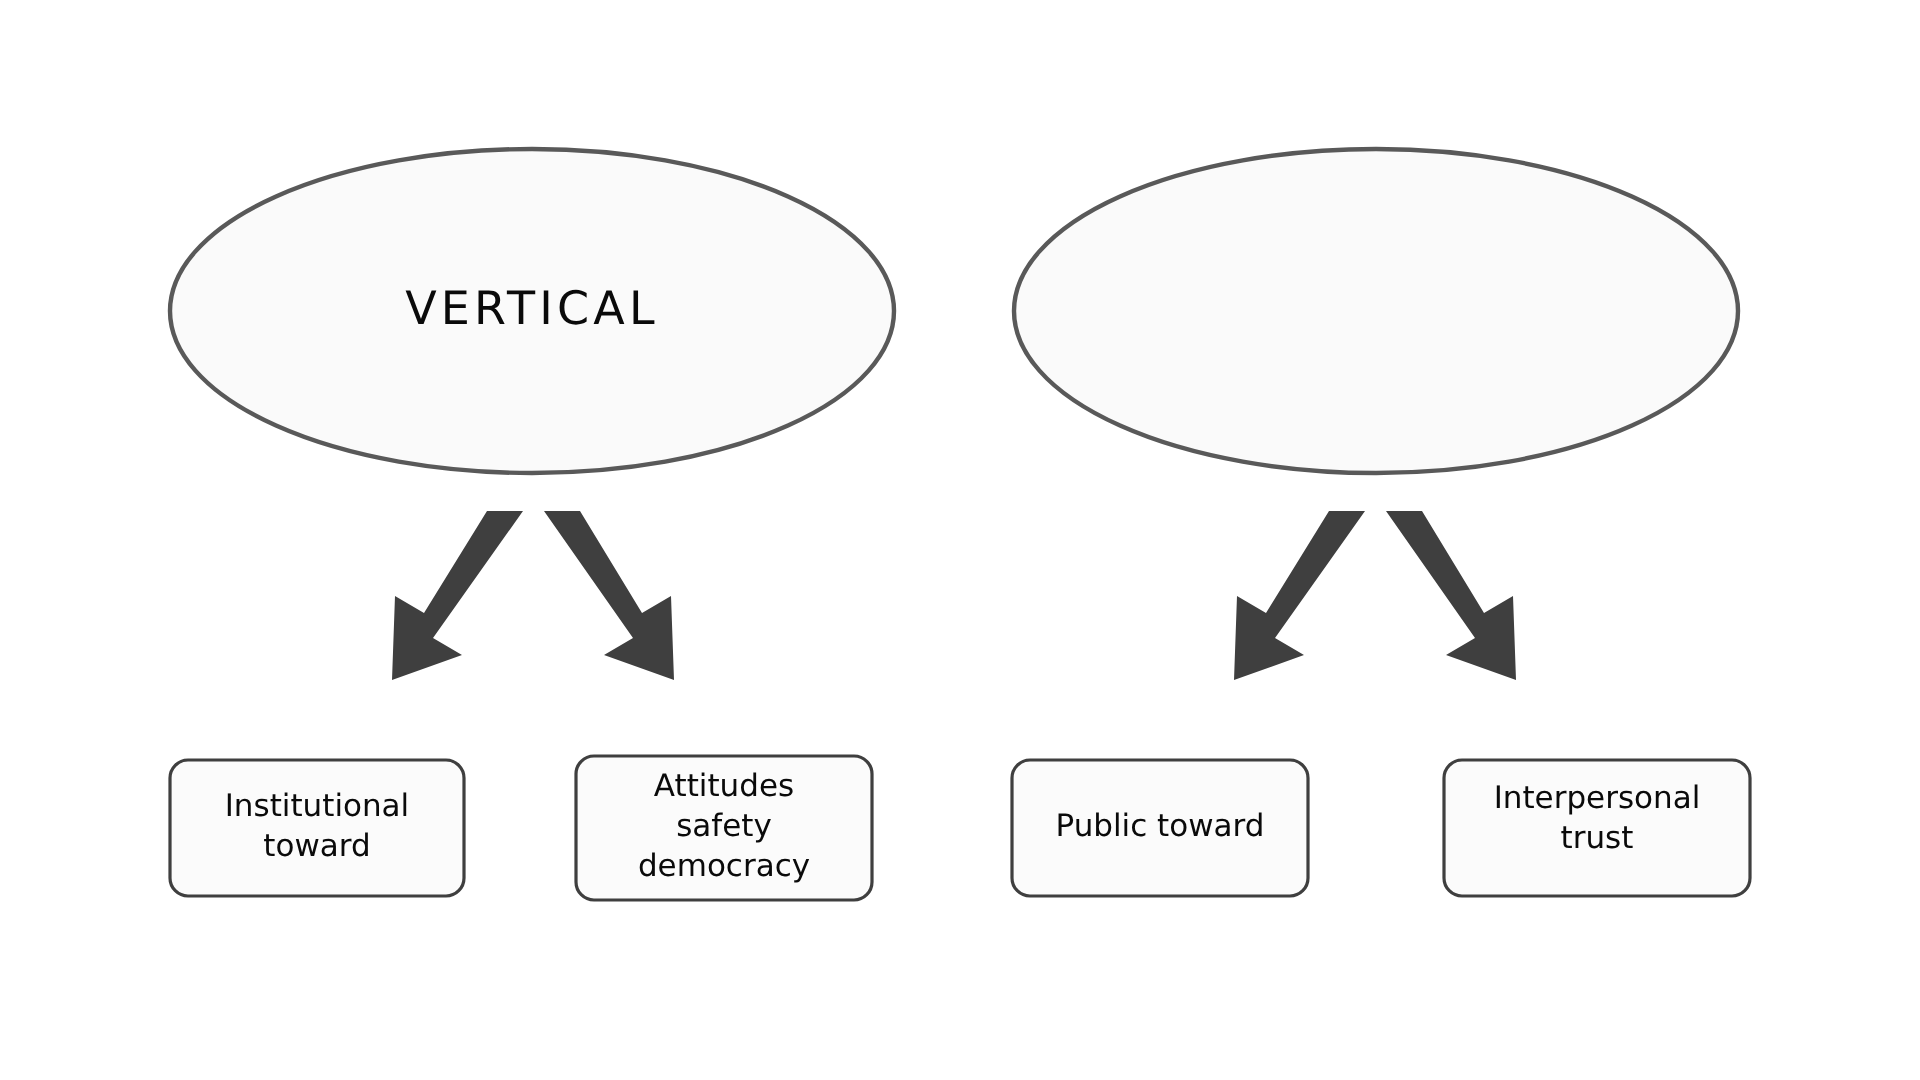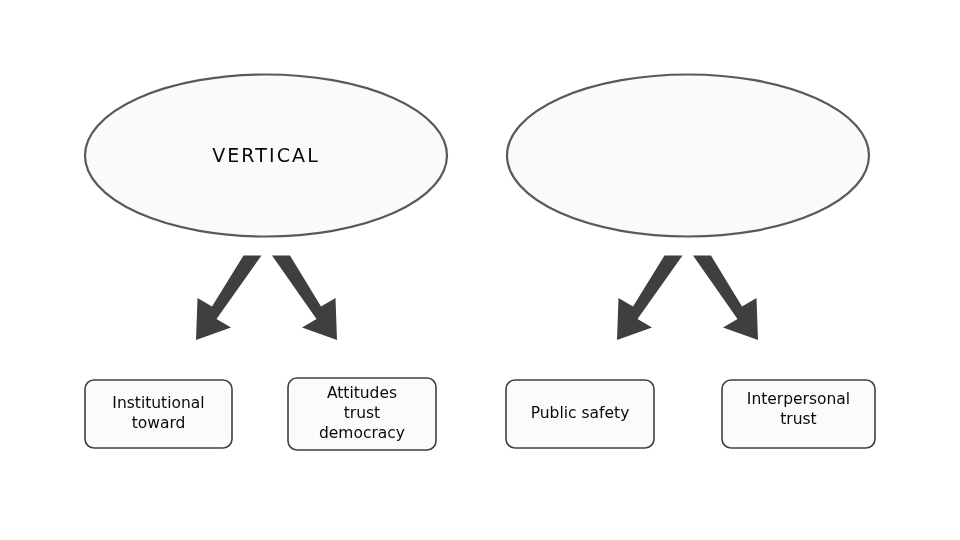--- a/index.html
+++ b/index.html
@@ -40,21 +40,21 @@
   .node-label {
     position: absolute;
     display: flex;
     align-items: center;
     justify-content: center;
     text-align: center;
     color: #0a0a0a;
     pointer-events: none;
   }
   .ellipse-label {
-    font-size: 19px;
+    font-size: 23px;
     letter-spacing: 2.1px;
     font-weight: 400;
     line-height: 1.15;
   }
   .box-label {
     font-size: 15.5px;
     line-height: 1.28;
     font-weight: 400;
     white-space: pre-line;
     padding: 0 6px;
@@ -94,21 +94,21 @@
     <rect class="box-shape" x="722" y="380" rx="9" ry="9" width="153" height="68"></rect>
   </svg>
 
   <div class="node-label ellipse-label" style="left:85px; top:115px; width:362px; height:81px;">VERTICAL</div>
 
 
   <div class="node-label box-label" style="left:85px; top:380px; width:147px; height:68px;">Institutional
 toward</div>
 
   <div class="node-label box-label" style="left:288px; top:378px; width:148px; height:72px;">Attitudes
-trust
+safety
 democracy</div>
 
-  <div class="node-label box-label" style="left:506px; top:380px; width:148px; height:68px;">Public safety</div>
+  <div class="node-label box-label" style="left:506px; top:380px; width:148px; height:68px;">Public toward</div>
 
   <div class="node-label box-label" style="left:722px; top:380px; width:153px; height:60px;">Interpersonal
 trust</div>
 
 </div>
 
 </body></html>

